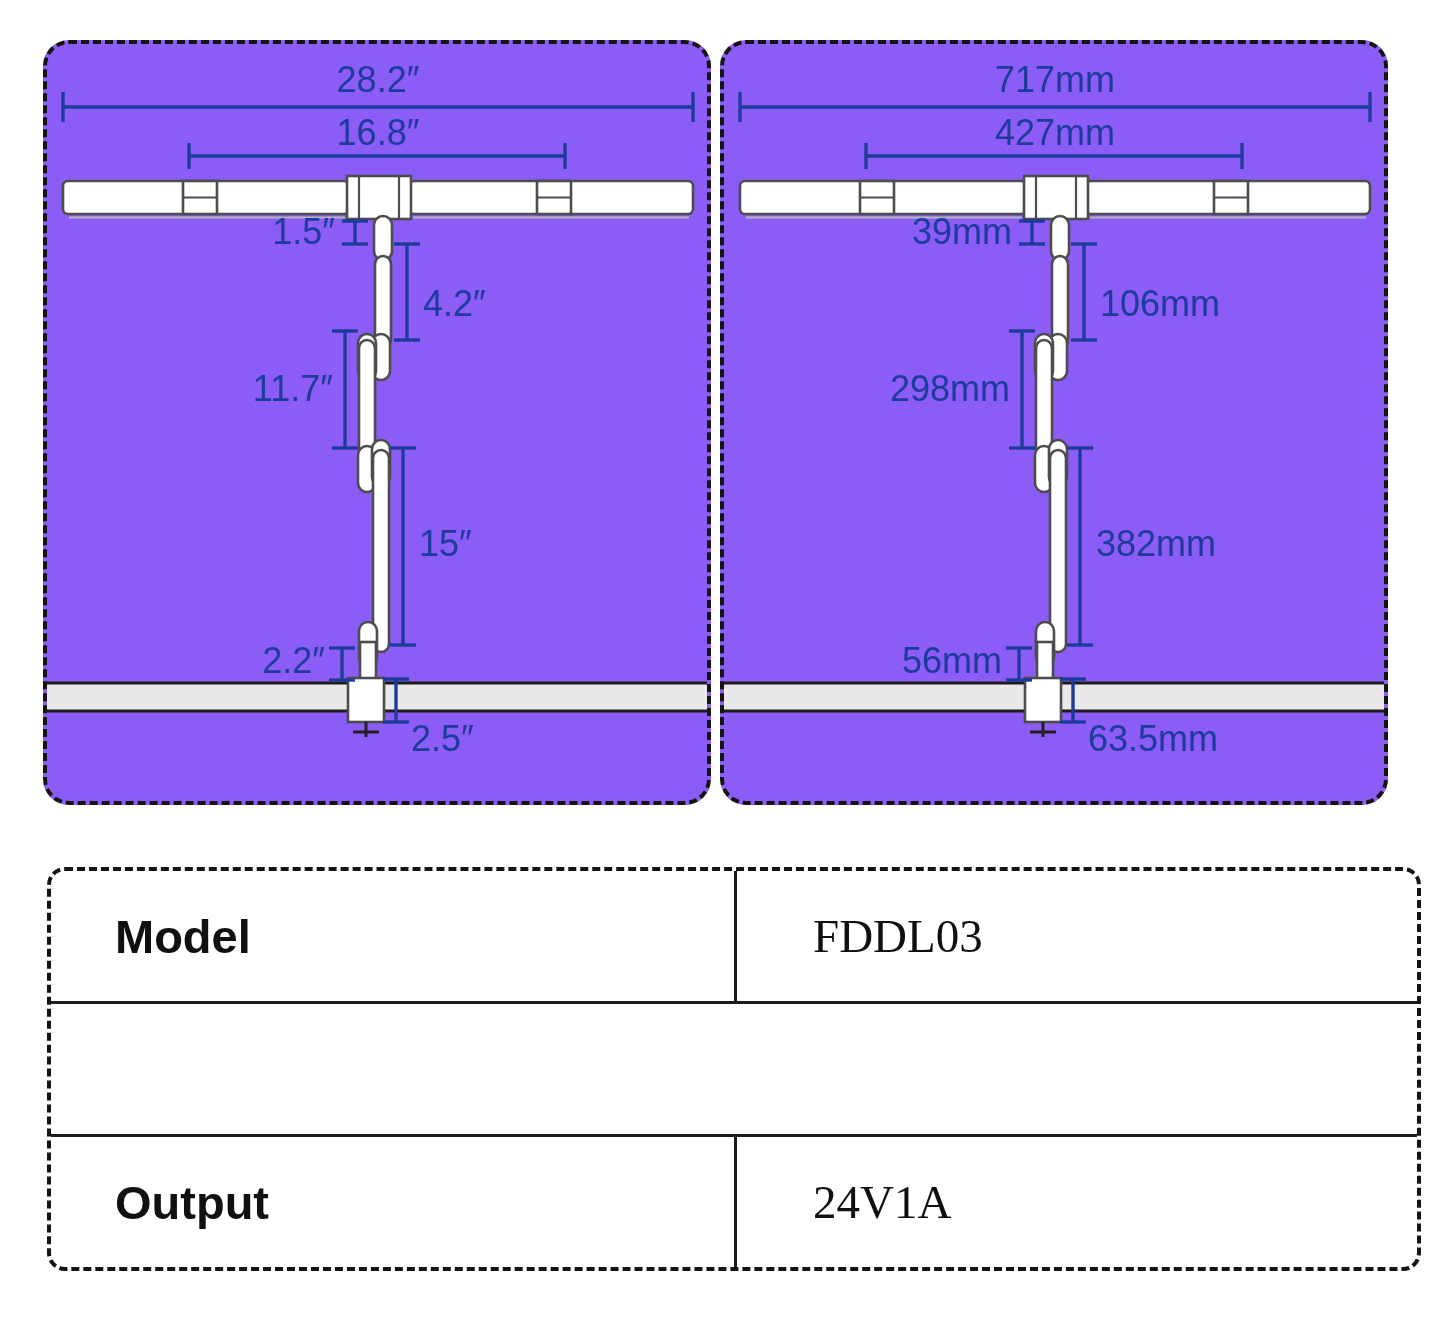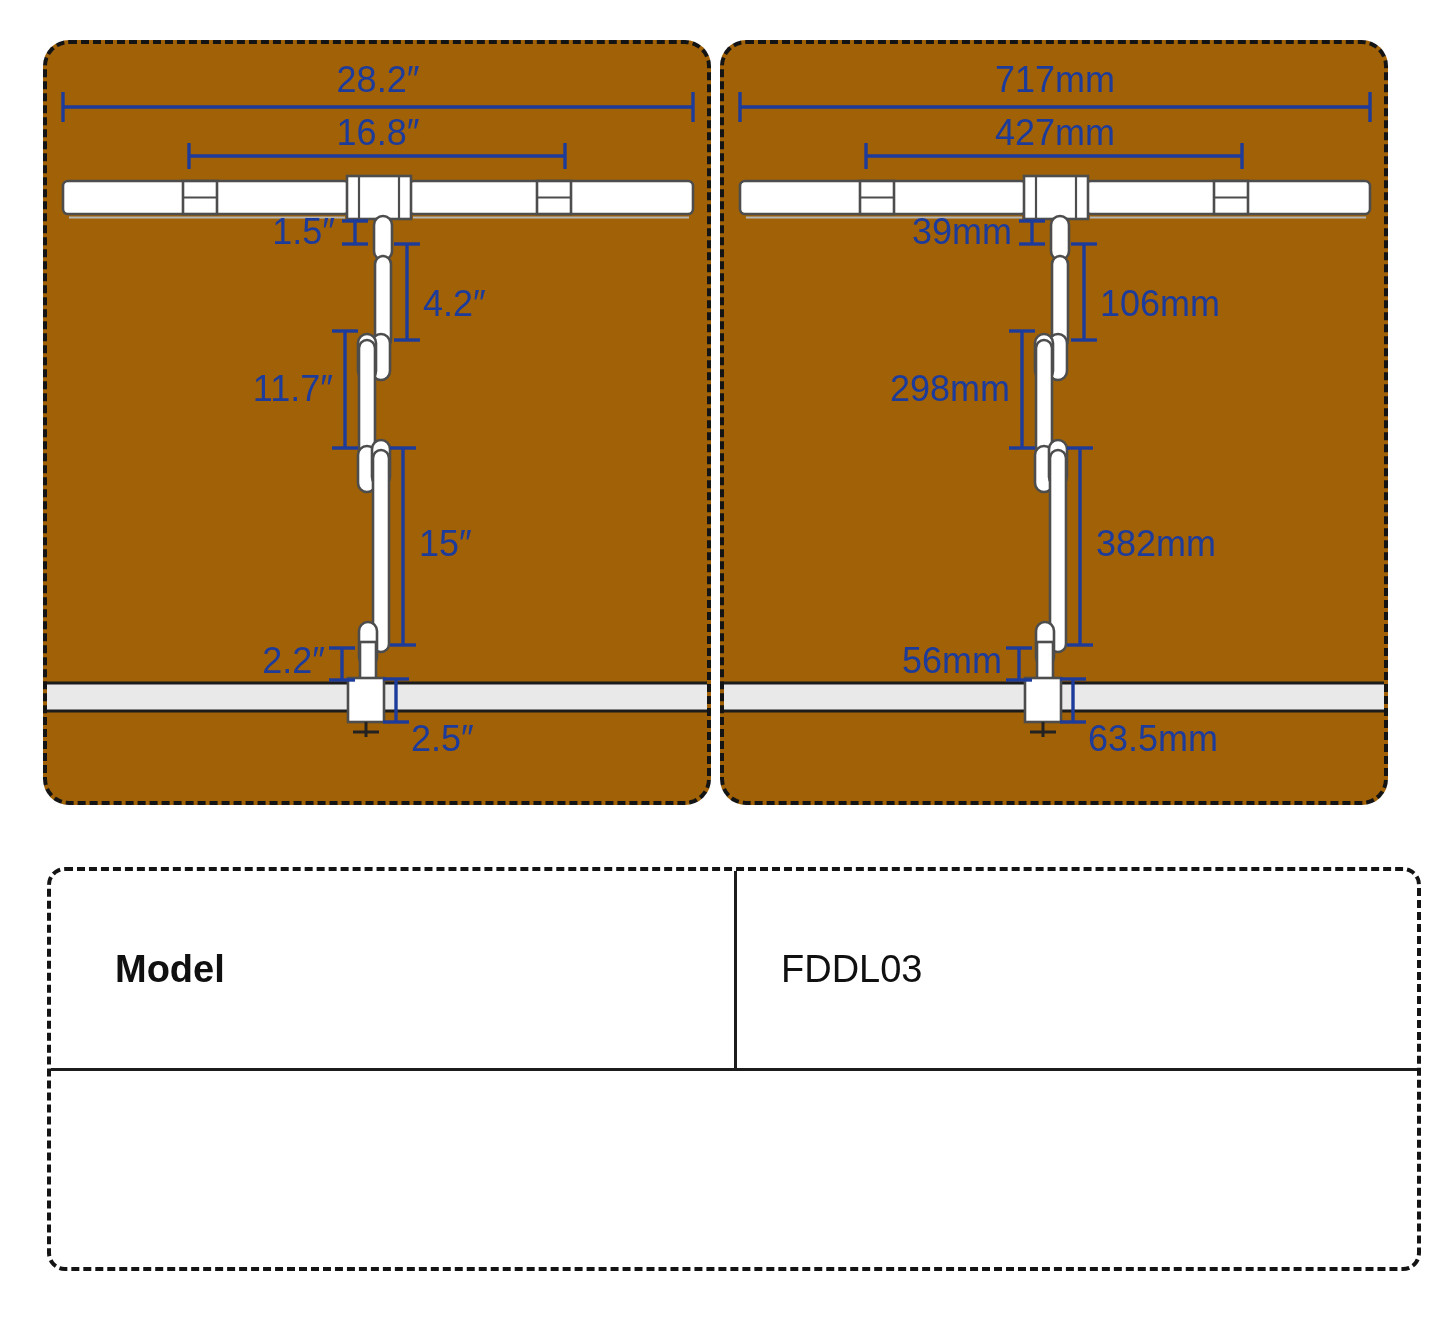--- a/index.html
+++ b/index.html
@@ -2,21 +2,21 @@
 <html><head>
 <meta charset="utf-8">
 <style>
   html,body{margin:0;padding:0;}
   body{
     width:1445px;height:1343px;position:relative;background:#ffffff;
     font-family:"Liberation Sans", sans-serif;
   }
   .panel{
     position:absolute;top:40px;width:660px;height:757px;
-    border:4px dashed #141414;border-radius:26px;background:#a16207;
+    border:4px dashed #141414;border-radius:26px;background:#8b5cf6;
   }
   #panel-inch{left:43px;}
   #panel-mm{left:720px;}
   .panel svg{display:block;width:660px;height:757px;}
 
   
   .lamp{fill:#ffffff;stroke:#4d4d4d;stroke-width:2.6;}
   .lamp-thin{stroke:#4d4d4d;stroke-width:2.2;fill:none;}
   .bevel{stroke:#b5b5b5;stroke-width:2;fill:none;}
   .deskline{stroke:#1c1c1c;stroke-width:3.2;}
@@ -28,23 +28,23 @@
   .dim-label{fill:#1d3b9b;font-size:36px;font-family:"Liberation Sans",sans-serif;}
 
   
   .spec-table{
     position:absolute;left:47px;top:867px;width:1366px;height:396px;
     border:4px dashed #141414;border-radius:18px;background:#ffffff;
     display:flex;flex-direction:column;overflow:hidden;
   }
   .spec-row{flex:1;display:flex;align-items:stretch;}
   .spec-row + .spec-row{border-top:3px solid #1c1c1c;}
-  .spec-cell{display:flex;align-items:center;font-size:38px;color:#101010;}
+  .spec-cell{display:flex;align-items:center;font-size:47px;color:#101010;}
   .spec-cell.label{width:683px;padding-left:64px;font-weight:bold;box-sizing:border-box;}
-  .spec-cell.value{flex:1;padding-left:44px;border-left:3px solid #1c1c1c;font-weight:400;}
+  .spec-cell.value{flex:1;padding-left:76px;border-left:3px solid #1c1c1c;font-weight:400;font-family:Liberation Serif, serif;}
 </style>
 </head>
 <body>
 
 <div class="panel" id="panel-inch">
   <svg viewBox="0 0 660 757">
 
     <rect class="lamp" x="16" y="137" width="286" height="33" rx="5"></rect>
     <rect class="lamp" x="362" y="137" width="284" height="33" rx="5"></rect>
     <line class="bevel" x1="22" y1="173.5" x2="298" y2="173.5"></line>
@@ -182,13 +182,17 @@
   </svg>
 </div>
 
 <div class="spec-table">
   <div class="spec-row">
     <div class="spec-cell label">Model</div>
     <div class="spec-cell value">FDDL03</div>
   </div>
   <div class="spec-row">
   </div>
+  <div class="spec-row">
+    <div class="spec-cell label">Output</div>
+    <div class="spec-cell value">24V1A</div>
+  </div>
 </div>
 
 </body></html>

